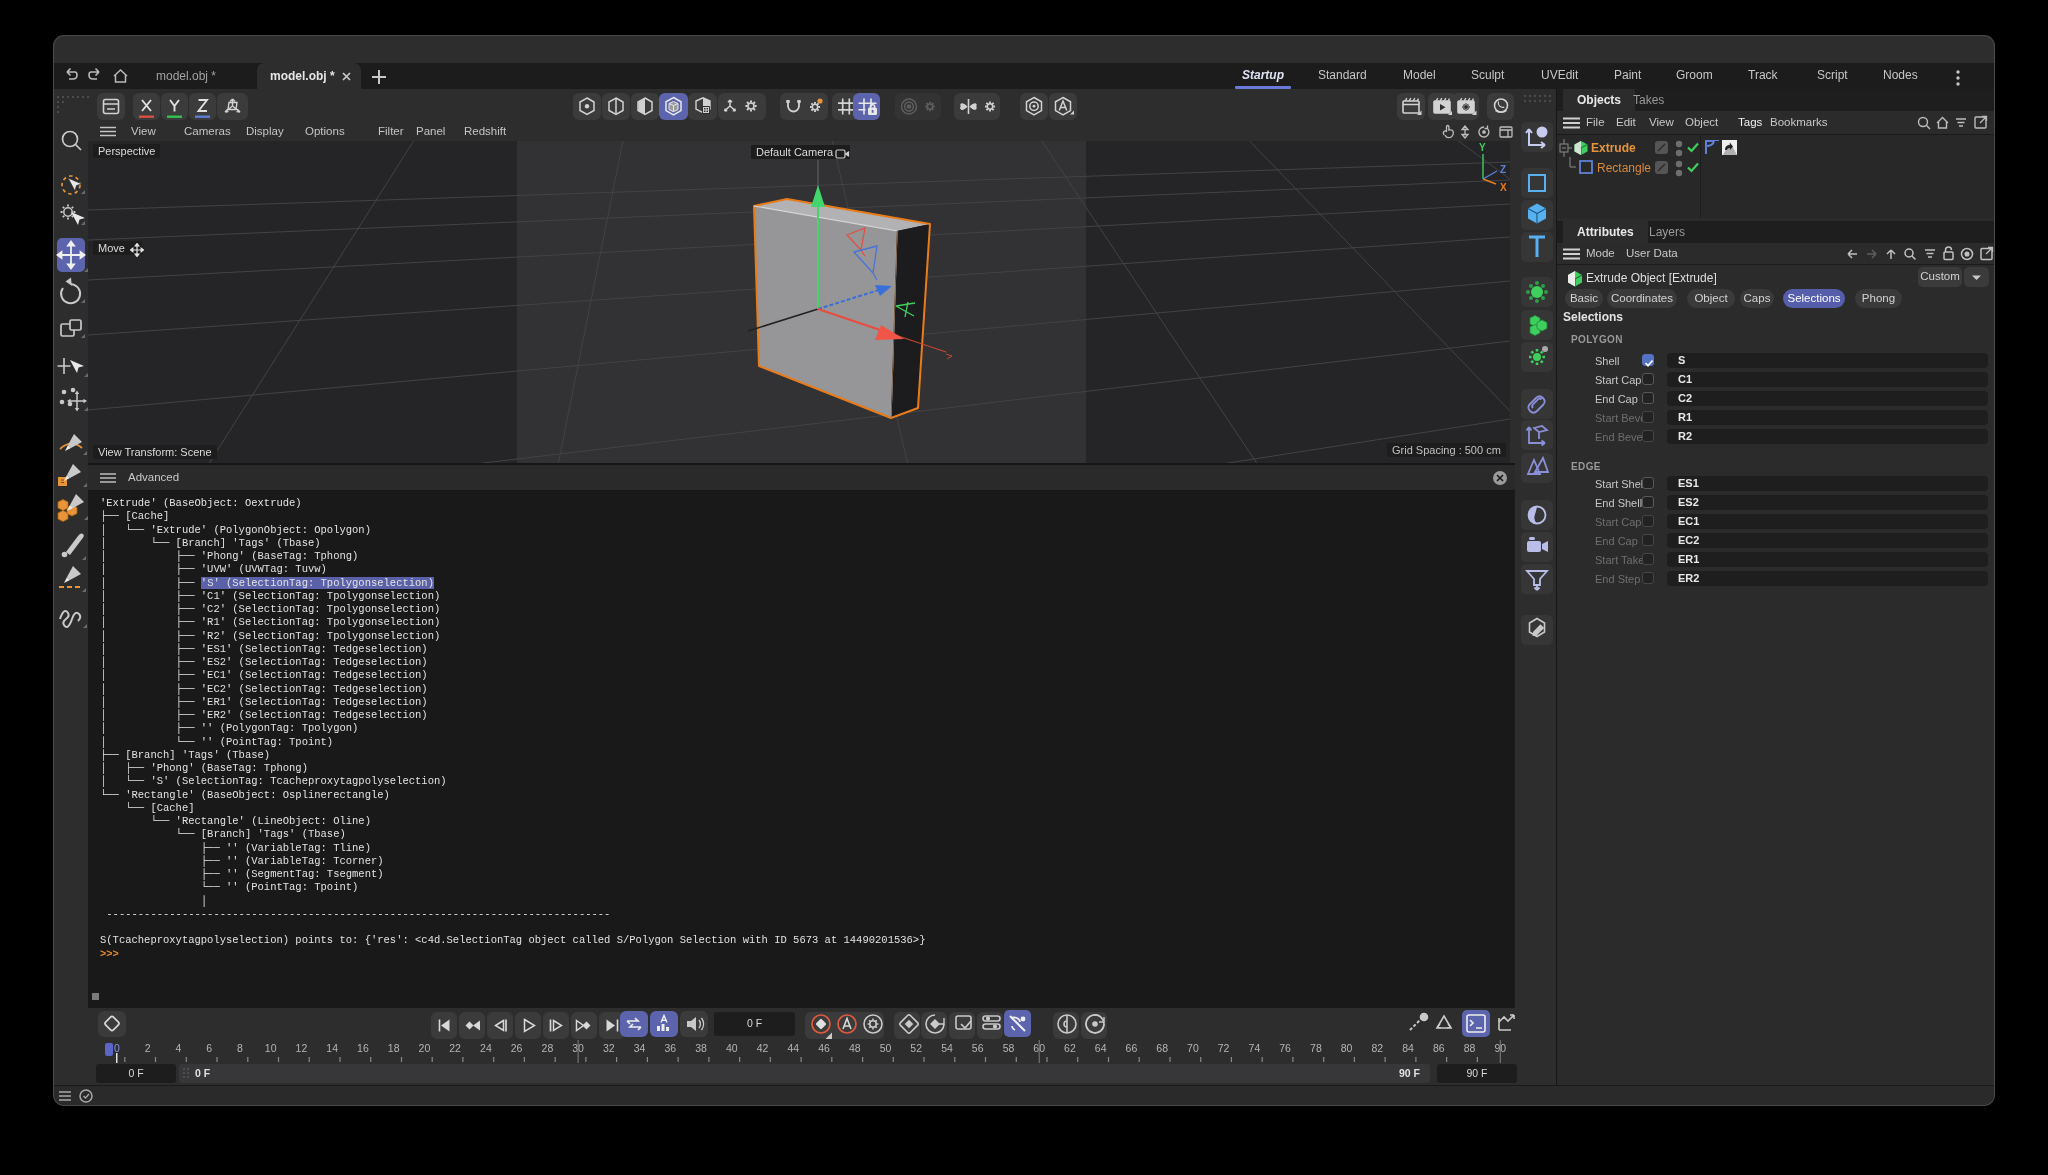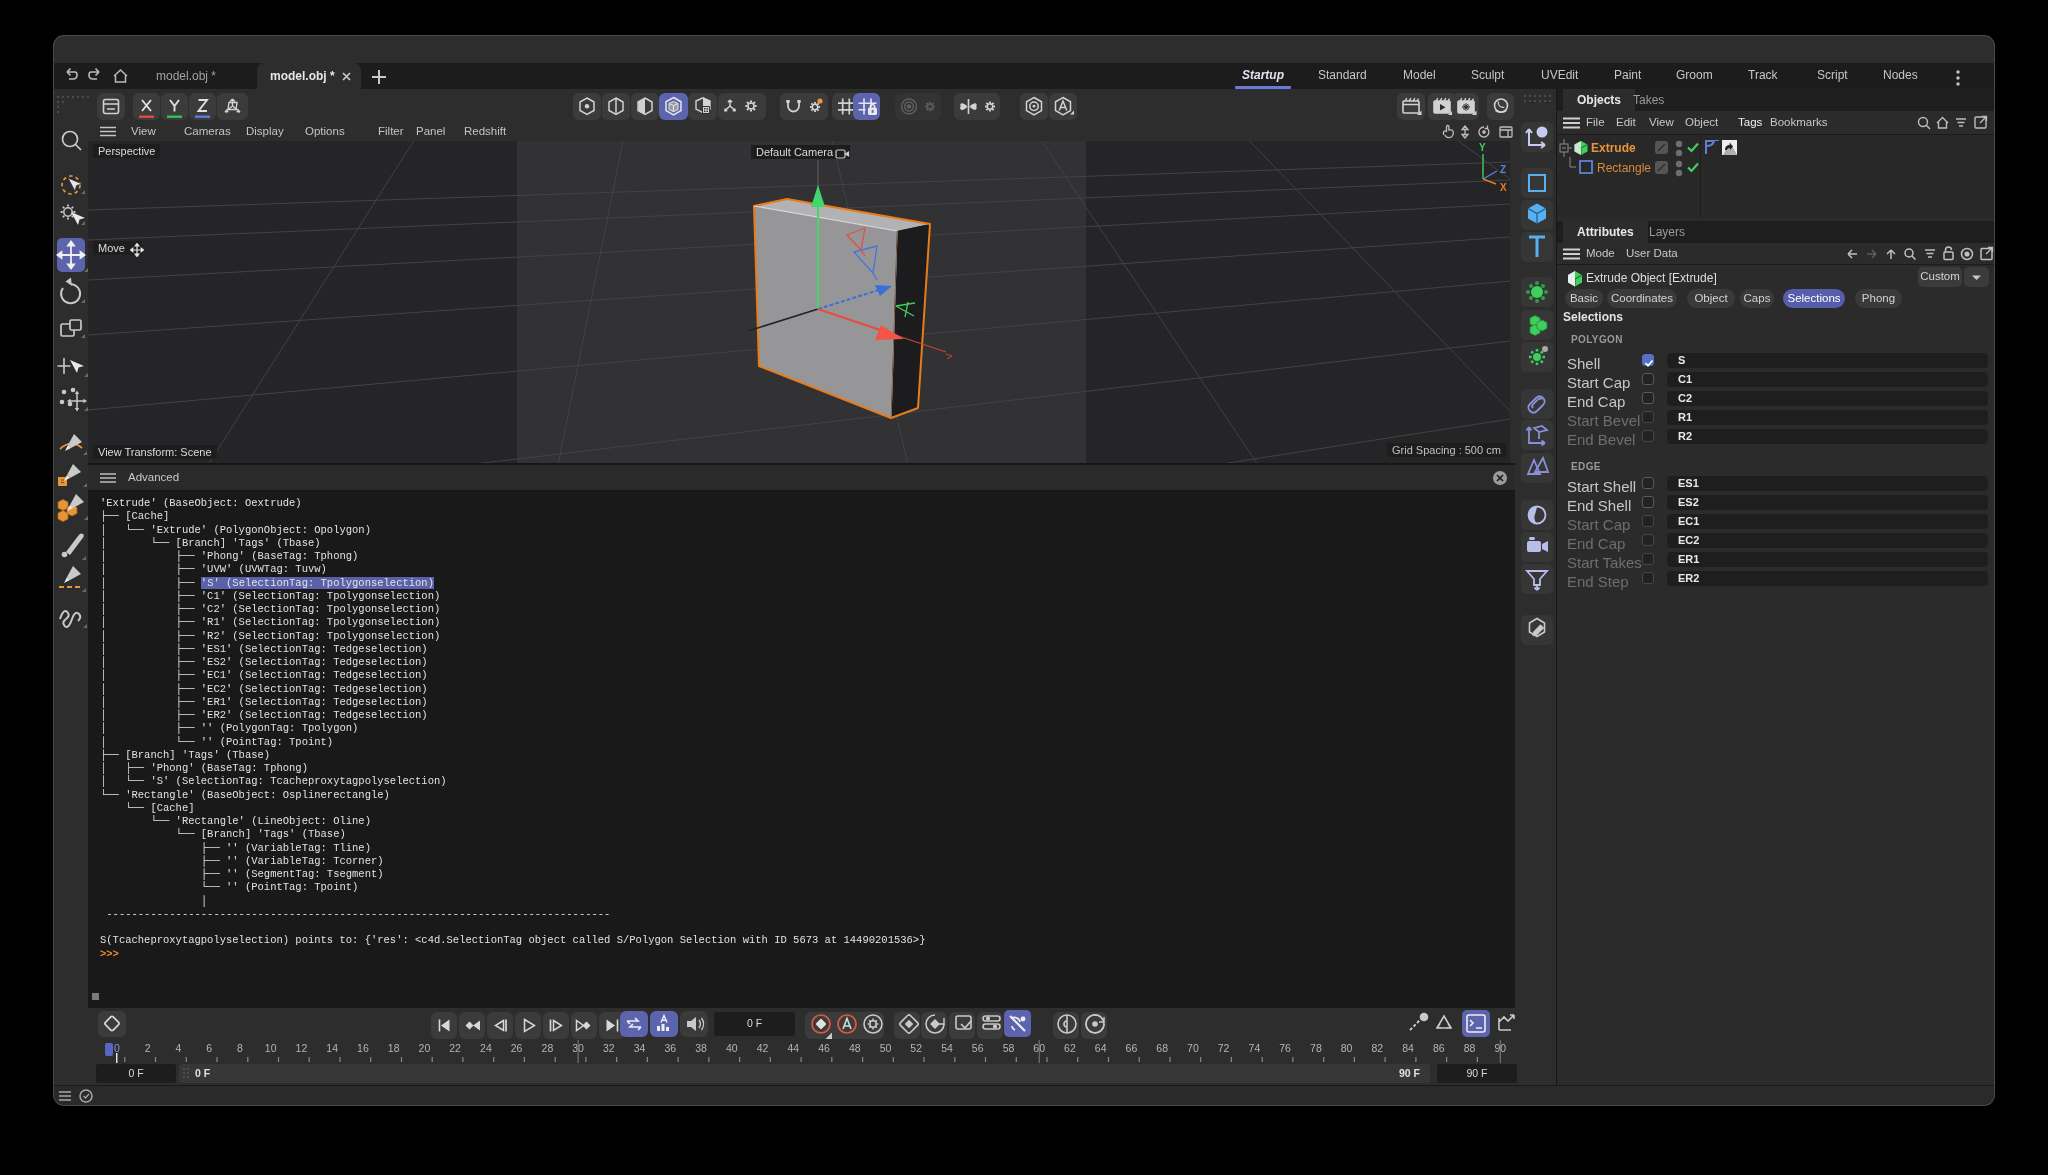--- a/index.html
+++ b/index.html
@@ -38,21 +38,21 @@
   #rstrip { position:absolute; left:1464px; top:86px; width:38px; height:963px; background:#2d2d2d; }
   
   #rpanel { position:absolute; left:1502px; top:53px; width:438px; height:996px; background:#2b2b2b; border-left:1px solid #171717;}
   .ptabbar { position:absolute; left:0; width:438px; height:22px; background:#1e1e1e; }
   .ptab { position:absolute; top:0; height:22px; padding:4px 14px; font-size:12px; }
   .ptab.on { background:#2c2c2c; color:#e8e8e8; font-weight:bold; }
   .ptab.off { color:#9a9a9a; }
   .pmenu { position:absolute; left:0; width:438px; height:22px; background:#2b2b2b; border-bottom:1px solid #1b1b1b; color:#c8c8c8; font-size:11.5px; }
   .pmenu span { position:absolute; top:4px;text-align:right; }
   .field { position:absolute; left:110px; width:321px; height:15px; background:#1e1e1e; border-radius:4px; color:#e8e8e8; font-size:11px; font-weight:bold; padding:1px 0 0 11px; }
-  .flabel { position:absolute; left:10px; font-size:15px; color:#c6c6c6; }
+  .flabel { position:absolute; left:38px; font-size:11px; color:#c6c6c6; }
   .flabel.dim { color:#6e6e6e; }
   .cb { position:absolute; left:85px; width:12px; height:12px; border-radius:3px; background:#222; border:1px solid #595959; }
   .cb.dim { border-color:#454545; }
   .cb.on { background:#5472c4; border-color:#5472c4; }
   .chip { position:absolute; top:24px; height:19px; background:#3a3a3a; border-radius:9.5px; color:#d2d2d2; font-size:11.5px; text-align:center; padding-top:2.5px; }
   .chip.sel { background:#565dab; color:#fff; }
   
   #timeline { position:absolute; left:0; top:972px; width:1499px; height:77px; background:#2d2d2d; }
   #ruler { position:absolute; left:0; top:32px; width:1499px; height:23px; color:#b5b5b5; font-size:10px; }
   #rangebar { position:absolute; left:0; top:55px; width:1499px; height:22px; }

